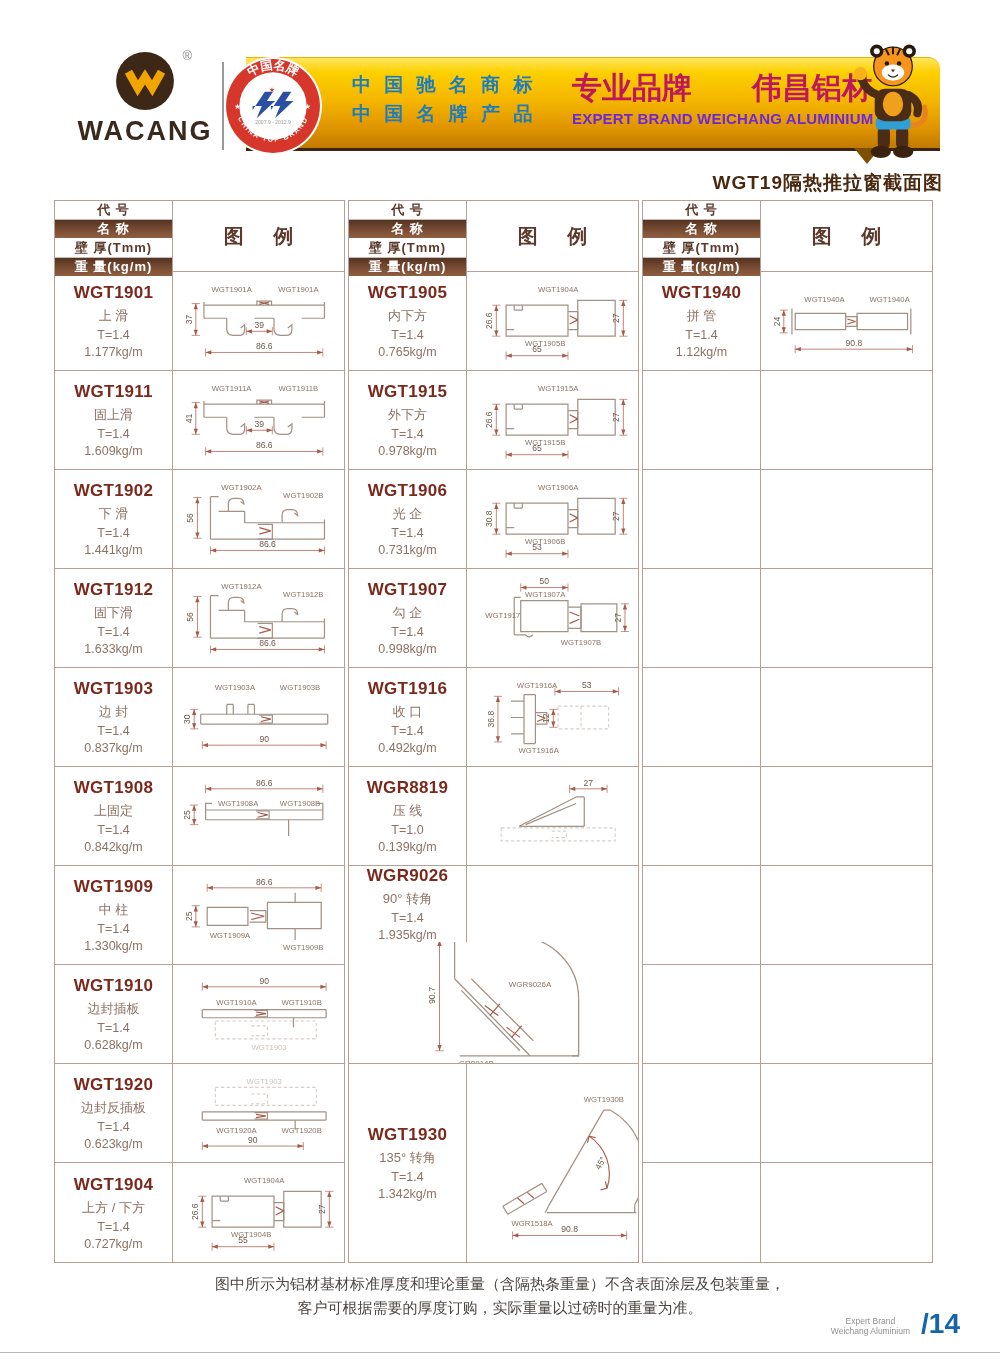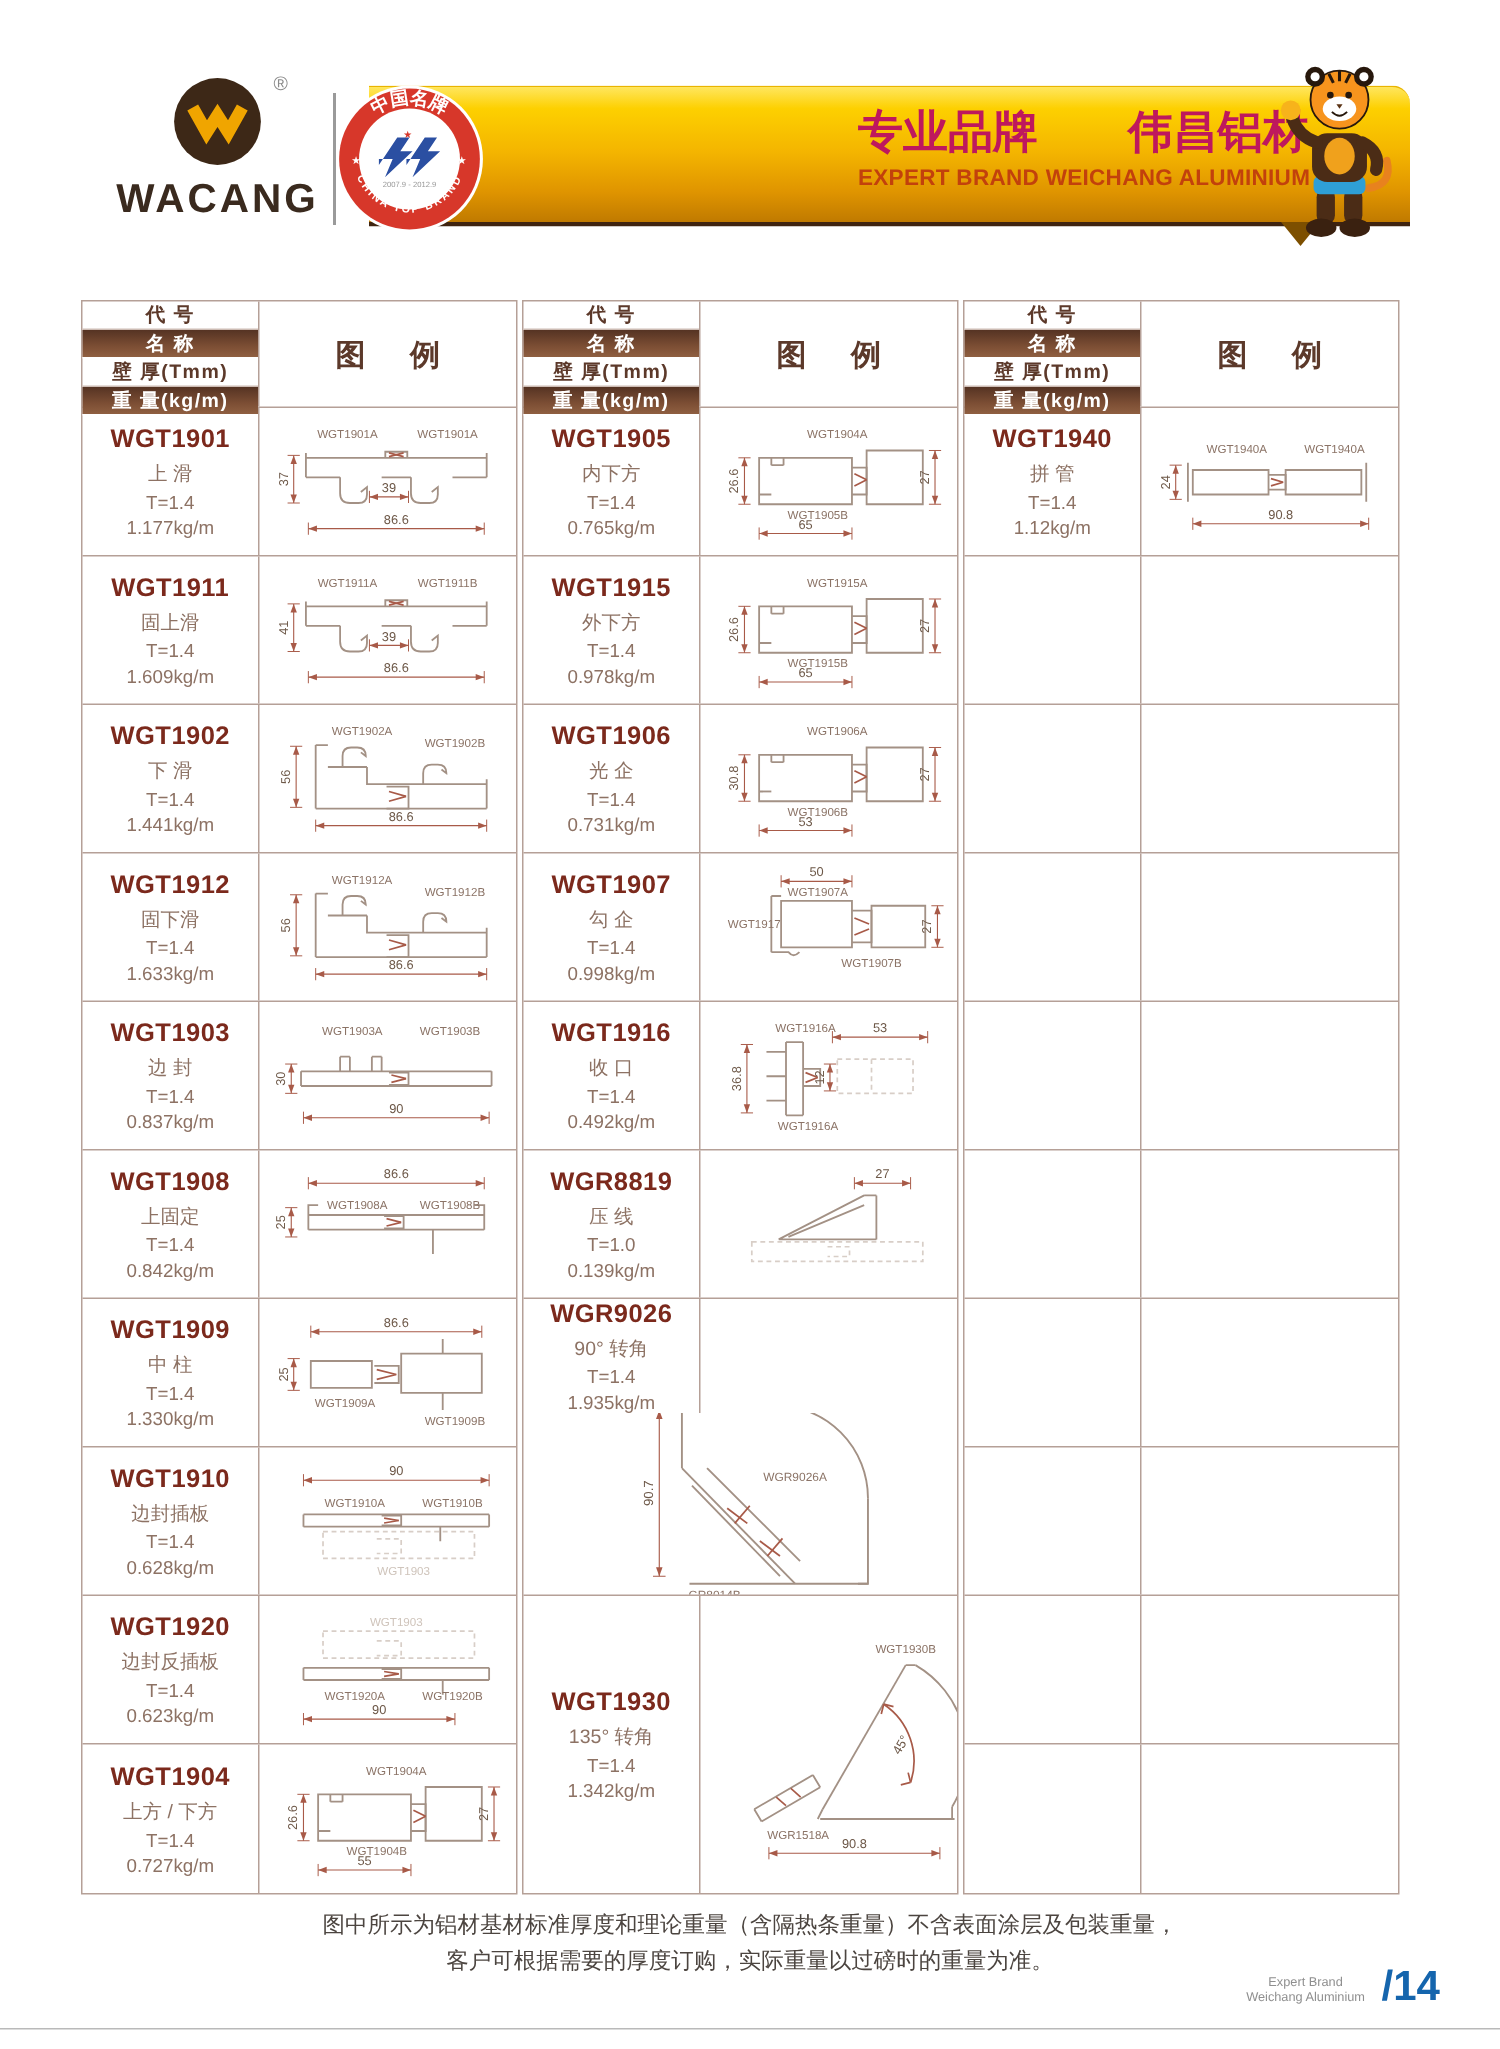--- a/index.html
+++ b/index.html
@@ -13,21 +13,21 @@
   .logo-name{font-size:27px;font-weight:bold;color:#3a2a1e;letter-spacing:2px;margin-top:0px;}
   .hdr-divider{position:absolute;left:222px;top:62px;width:2px;height:88px;background:#9a9a9a;}
   .banner{position:absolute;left:246px;top:57px;width:694px;height:90px;
     background:linear-gradient(180deg,#ffe65e 0%,#fdd000 16%,#f4b500 48%,#df9400 78%,#c07a00 100%);
     border-bottom:3px solid #3f2410;border-radius:0 12px 0 0;border-top:1px solid #e9b400;}
   .banner::after{content:"";position:absolute;right:60px;bottom:-16px;width:0;height:0;
     border-left:13px solid transparent;border-right:13px solid transparent;border-top:16px solid #7d4f00;}
   .badge{position:absolute;left:222px;top:55px;width:102px;height:102px;}
   .claims{position:absolute;left:352px;top:70px;color:#1c7cc0;font-weight:bold;font-size:19px;letter-spacing:4px;line-height:29px;white-space:nowrap;}
   .brand-cn{position:absolute;left:572px;top:68px;font-size:30px;font-weight:bold;color:#be185d;white-space:nowrap;}
-  .brand-en{position:absolute;left:572px;top:110px;font-size:15px;font-weight:bold;color:#c2410c;white-space:nowrap;letter-spacing:0.2px;}
+  .brand-en{position:absolute;left:572px;top:110px;font-size:15px;font-weight:bold;color:#6d28d9;white-space:nowrap;letter-spacing:0.2px;}
   .tiger{position:absolute;left:846px;top:40px;}
   .page-title{position:absolute;right:57px;top:170px;font-size:19px;font-weight:bold;color:#49290f;letter-spacing:1px;}
 
   
   .tables{position:absolute;left:54px;top:200px;display:flex;gap:3px;}
   .ptable{width:289px;border:1px solid #b5a097;background:#fff;}
   .thead{display:flex;height:70px;border-bottom:1px solid #b5a097;}
   .thead-left{width:117px;border-right:1px solid #b5a097;display:flex;flex-direction:column;}
   .hcell{flex:1;display:flex;align-items:center;justify-content:center;font-size:13px;font-weight:bold;color:#5c392a;letter-spacing:1px;border-bottom:1px solid #cdbcb4;white-space:nowrap;}
   .hcell:last-child{border-bottom:none;}
@@ -80,20 +80,24 @@
     <text x="12" y="53" font-size="7" fill="#fff">★</text>
     <text x="81" y="53" font-size="7" fill="#fff">★</text>
     <g fill="#2b4fa2">
       <path d="M34,58 L46,40 h8 l-6,9 h8 L38,66 l5,-12 h-9 z" transform="translate(-4,-4)"></path>
       <path d="M34,58 L46,40 h8 l-6,9 h8 L38,66 l5,-12 h-9 z" transform="translate(14,-4)"></path>
     </g>
     <text x="46" y="36" font-size="6.5" fill="#d7372a">★</text>
     <text x="50" y="68" font-size="5" fill="#999" text-anchor="middle">2007.9 - 2012.9</text>
   </svg>
 
+  <div class="claims">
+    <div>中 国 驰 名 商 标</div>
+    <div>中 国 名 牌 产 品</div>
+  </div>
   <div class="brand-cn">专业品牌　　伟昌铝材</div>
   <div class="brand-en">EXPERT BRAND WEICHANG ALUMINIUM</div>
 
   <svg class="tiger" width="94" height="122" viewBox="0 0 90 120">
     <path d="M64,84 q16,-2 12,-18" stroke="#e8821e" stroke-width="5" fill="none" stroke-linecap="round"></path>
     <rect x="30" y="84" width="12" height="24" rx="6" fill="#4b2c16"></rect>
     <rect x="48" y="84" width="12" height="24" rx="6" fill="#4b2c16"></rect>
     <ellipse cx="33" cy="110" rx="10" ry="6" fill="#3a2110"></ellipse>
     <ellipse cx="55" cy="110" rx="10" ry="6" fill="#3a2110"></ellipse>
     <rect x="28" y="76" width="34" height="12" rx="4" fill="#2f9fd6"></rect>
@@ -108,20 +112,21 @@
     <circle cx="29" cy="11" r="3" fill="#fff"></circle>
       <circle cx="61" cy="11" r="3" fill="#fff"></circle>
     <path d="M38,9 l3,6 M45,7 v7 M52,9 l-3,6" stroke="#27180c" stroke-width="2"></path>
     <ellipse cx="45" cy="32" rx="11" ry="8" fill="#fff"></ellipse>
     <circle cx="39" cy="23" r="2.2" fill="#27180c"></circle>
       <circle cx="51" cy="23" r="2.2" fill="#27180c"></circle>
     <path d="M43,29 h4 l-2,3 z" fill="#5a3214"></path>
     <path d="M40,34 q5,5 10,0" stroke="#27180c" stroke-width="1.2" fill="none"></path>
   </svg>
 
+  <div class="page-title">WGT19隔热推拉窗截面图</div>
 
   <div class="tables" id="tables">
       <div class="ptable">
         <div class="thead">
           <div class="thead-left">
             <div class="hcell">代  号</div>
             <div class="hcell bar">名  称</div>
             <div class="hcell">壁 厚(Tmm)</div>
             <div class="hcell bar">重 量(kg/m)</div>
           </div>

